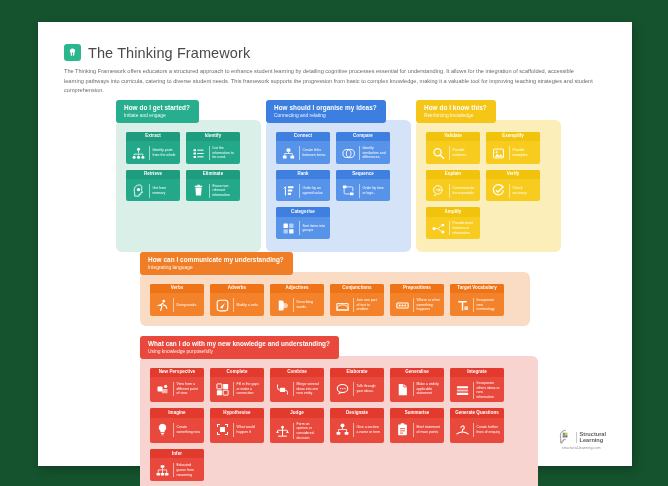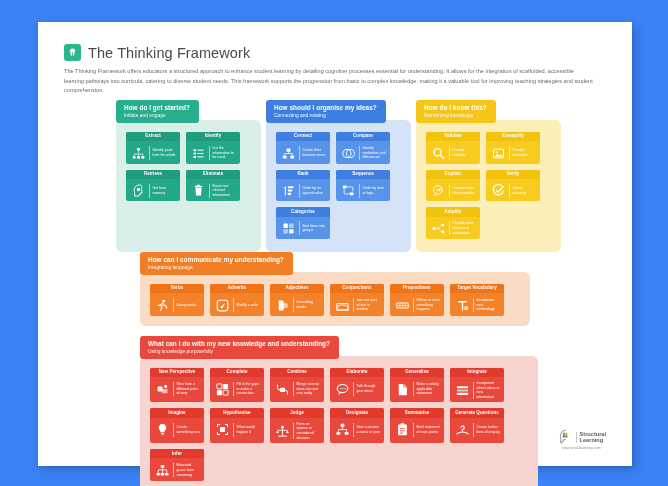--- a/index.html
+++ b/index.html
@@ -5,21 +5,21 @@
   * { box-sizing: border-box; margin: 0; padding: 0; }
   html, body {
     width: 668px; height: 486px;
     background: #f0f0f0;
     font-family: "Liberation Sans", sans-serif;
     overflow: hidden;
   }
   #page {
     position: relative;
     width: 668px; height: 486px;
-    background: #3b82f6;
+    background: #14532d;
   }
   
   .sheet {
     position: absolute;
     left: 38px; top: 22px;
     width: 594px; height: 444px;
     background: #ffffff;
     box-shadow: 3px 4px 10px rgba(0,0,0,0.20), 0 1px 2px rgba(0,0,0,0.10);
   }
   .sheet-inner {

